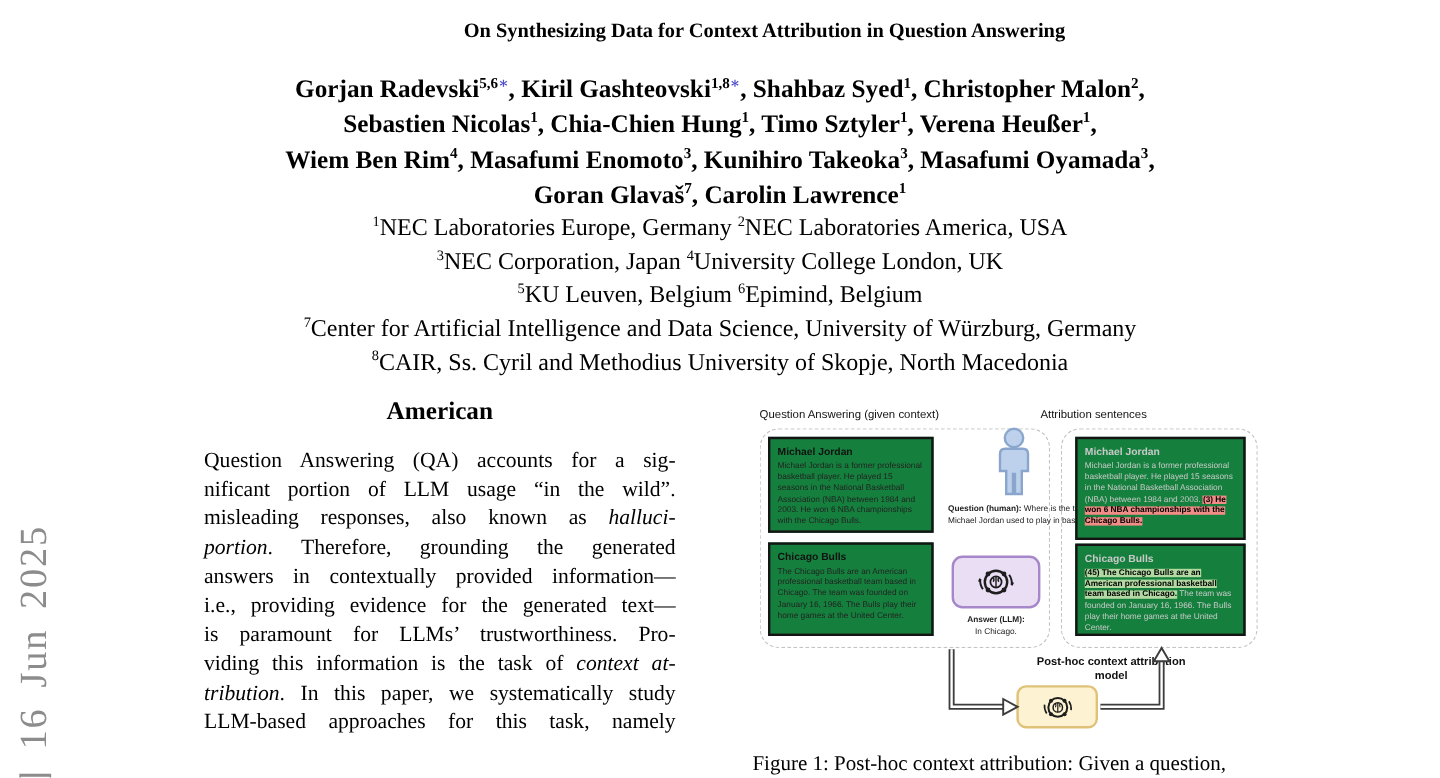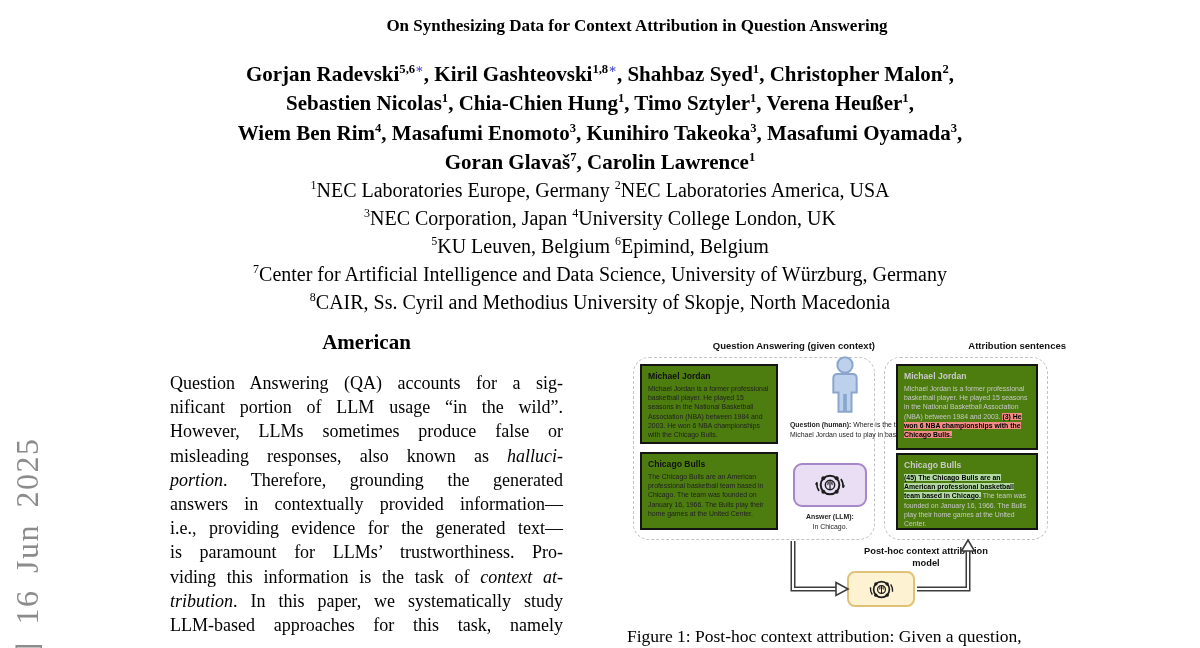--- a/index.html
+++ b/index.html
@@ -32,28 +32,28 @@
   .fn-star { color:#4d4dcf; }
 
   
   .abstract-col { position:absolute; left:170px; top:330px; width:393px; }
   .abstract-heading { text-align:center; font-size:21px; font-weight:bold; margin-bottom:16px; }
   .abs-line { font-size:18px; line-height:24.2px; text-align:justify; text-align-last:justify; white-space:normal; }
 
   
   .figure { position:absolute; left:627px; top:338px; width:424px; height:292px;
             font-family:"Liberation Sans","DejaVu Sans",sans-serif; }
-  .panel-label { position:absolute; top:2px; font-size:9.5px; font-weight:bold; text-align:right; color:#111; }
+  .panel-label { position:absolute; top:2px; font-size:9.5px; font-weight:normal; text-align:left; color:#111; }
   .panel-label.qa  { left:6px;  width:242px; }
-  .panel-label.att { left:275px; width:164px; }
+  .panel-label.att { left:240px; width:164px; }
   .dashed-panel { position:absolute; border:1.6px dashed #c3c3c3; border-radius:16px; background:transparent; }
   .dashed-panel.qa  { left:6px;  top:19px; width:242px; height:183px; }
   .dashed-panel.att { left:257px; top:19px; width:164px; height:183px; }
 
-  .ctx-box { position:absolute; background:#4d7c0f; border:2.4px solid #141414; padding:5px 6px 4px 6px; overflow:hidden; }
+  .ctx-box { position:absolute; background:#15803d; border:2.4px solid #141414; padding:5px 6px 4px 6px; overflow:hidden; }
   .ctx-title { font-size:8.6px; font-weight:bold; margin-bottom:3px; color:#111; }
   .ctx-body  { font-size:6.9px; line-height:1.33; color:#222; }
   .box-mj    { left:13px;  top:26px;  width:138px; height:80px; }
   .box-bulls { left:13px;  top:114px; width:138px; height:78px; }
   .box-att-mj    { left:269px; top:26px;  width:142px; height:86px; }
   .box-att-bulls { left:269px; top:115px; width:142px; height:77px; }
   .faded { color:#c9c9c9; }
   .faded-title { color:#cfcfcf; }
   .hl-red   { background:#f18c86; font-weight:bold; color:#000; }
   .hl-green { background:#b2d9a2; font-weight:bold; color:#000; }
@@ -101,21 +101,20 @@
     <div><sup>3</sup>NEC Corporation, Japan <sup>4</sup>University College London, UK</div>
     <div><sup>5</sup>KU Leuven, Belgium <sup>6</sup>Epimind, Belgium</div>
     <div><sup>7</sup>Center for Artificial Intelligence and Data Science, University of Würzburg, Germany</div>
     <div><sup>8</sup>CAIR, Ss. Cyril and Methodius University of Skopje, North Macedonia</div>
   </div>
 
   <div class="abstract-col">
     <div class="abstract-heading">American</div>
     <div class="abs-line">Question Answering (QA) accounts for a sig-</div>
     <div class="abs-line">nificant portion of LLM usage “in the wild”.</div>
-    <div class="abs-line">However, LLMs sometimes produce false or</div>
     <div class="abs-line">misleading responses, also known as <i>halluci-</i></div>
     <div class="abs-line"><i>portion</i>. Therefore, grounding the generated</div>
     <div class="abs-line">answers in contextually provided information—</div>
     <div class="abs-line">i.e., providing evidence for the generated text—</div>
     <div class="abs-line">is paramount for LLMs’ trustworthiness. Pro-</div>
     <div class="abs-line">viding this information is the task of <i>context at-</i></div>
     <div class="abs-line"><i>tribution</i>. In this paper, we systematically study</div>
     <div class="abs-line">LLM-based approaches for this task, namely</div>
   </div>
 

